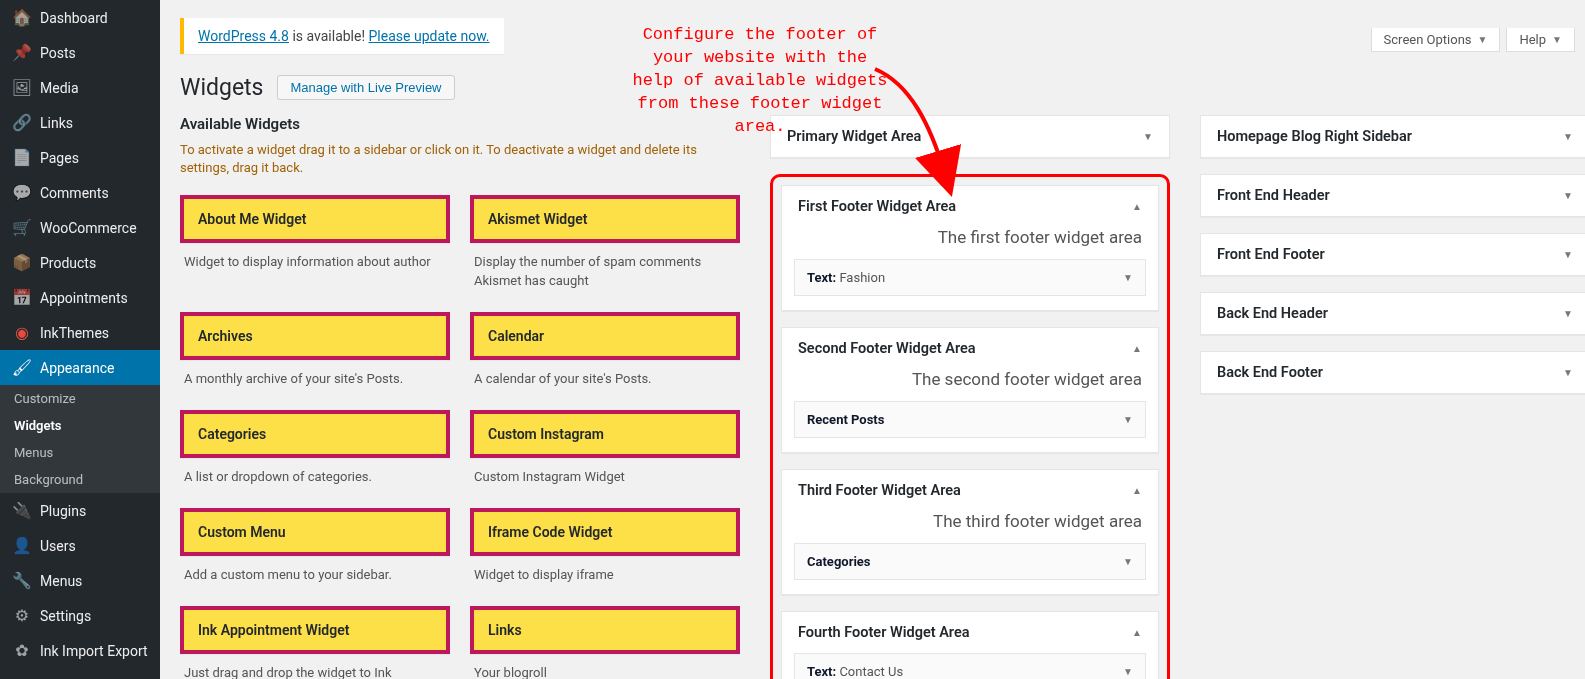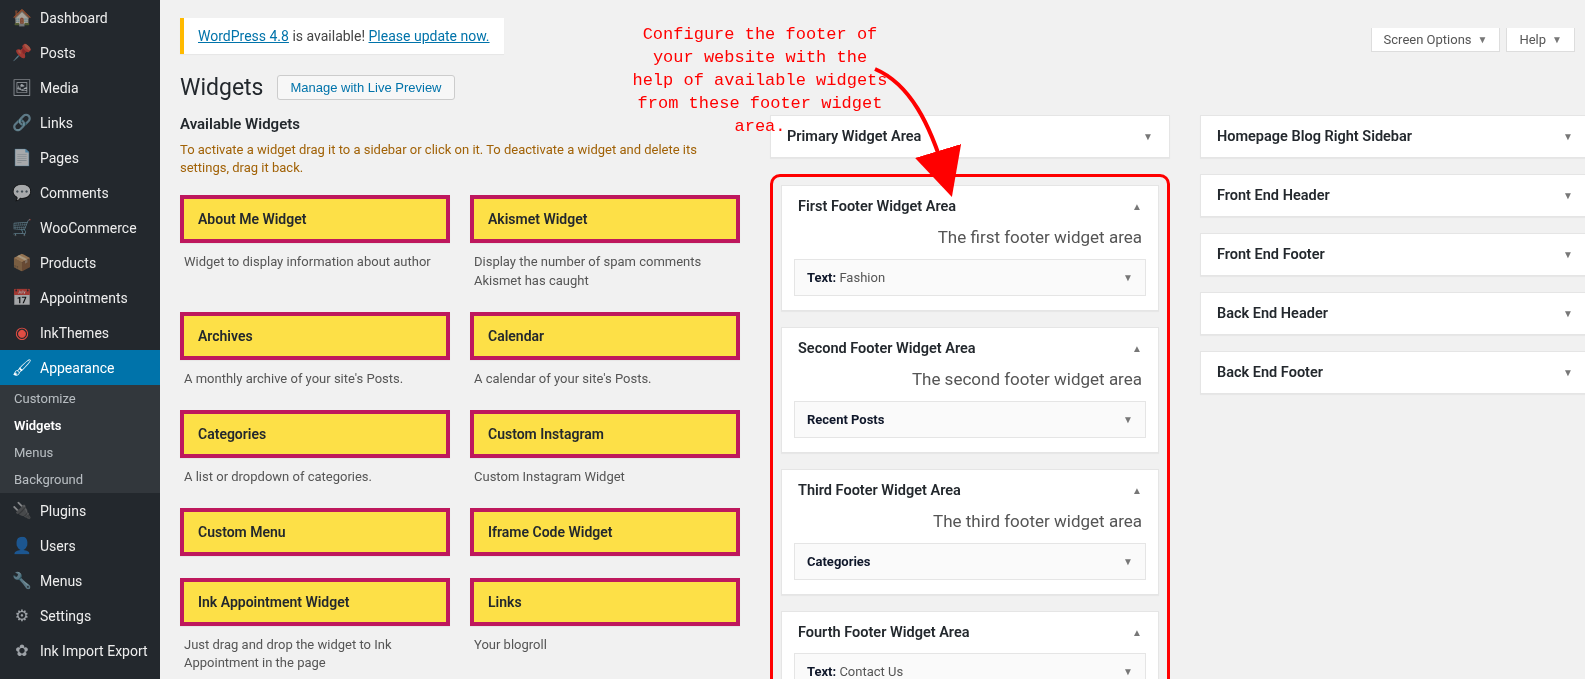--- a/index.html
+++ b/index.html
@@ -291,23 +291,25 @@
           <div class="widget-card">
             <div class="widget-box">Categories</div>
             <div class="widget-desc">A list or dropdown of categories.</div>
           </div>
           <div class="widget-card">
             <div class="widget-box">Custom Instagram</div>
             <div class="widget-desc">Custom Instagram Widget</div>
           </div>
           <div class="widget-card">
             <div class="widget-box">Custom Menu</div>
+            <div class="widget-desc">Add a custom menu to your sidebar.</div>
           </div>
           <div class="widget-card">
             <div class="widget-box">Iframe Code Widget</div>
+            <div class="widget-desc">Widget to display iframe</div>
           </div>
           <div class="widget-card">
             <div class="widget-box">Ink Appointment Widget</div>
             <div class="widget-desc">Just drag and drop the widget to Ink Appointment in the page</div>
           </div>
           <div class="widget-card">
             <div class="widget-box">Links</div>
             <div class="widget-desc">Your blogroll</div>
           </div>
         </div>

